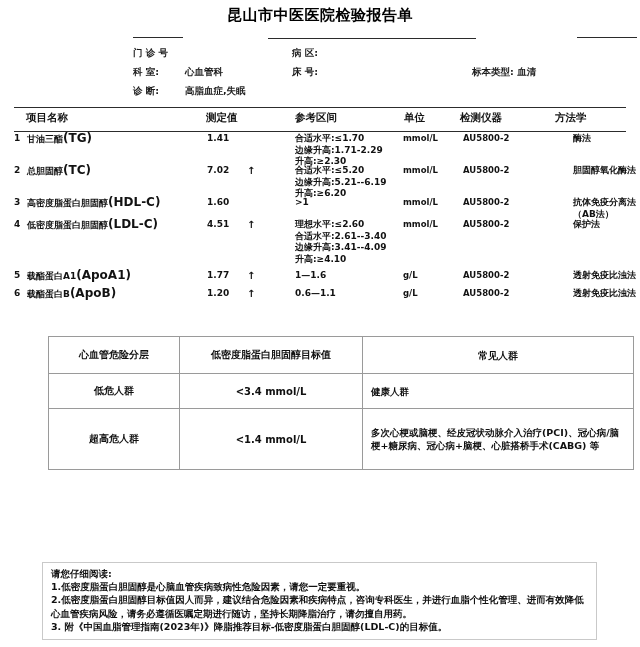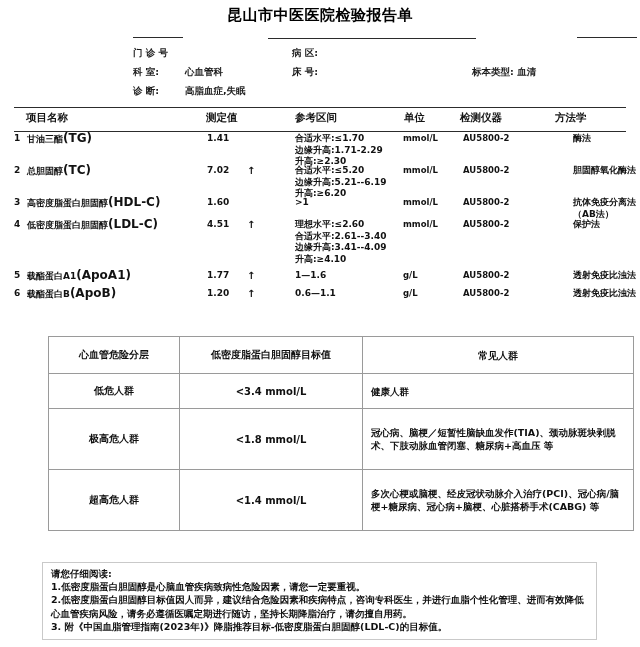--- a/index.html
+++ b/index.html
@@ -289,25 +289,20 @@
       <th class="col-target">低密度脂蛋白胆固醇目标值</th>
       <th class="col-group" style="text-align:center">常见人群</th>
     </tr>
   </thead>
   <tbody id="risk-body">
       <tr class="r-low">
         <td class="col-tier">低危人群</td>
         <td class="col-target">&lt;3.4 mmol/L</td>
         <td class="col-group">健康人群</td>
       </tr>
-      <tr class="r-veryhigh">
-        <td class="col-tier">极高危人群</td>
-        <td class="col-target">&lt;1.8 mmol/L</td>
-        <td class="col-group">冠心病、脑梗／短暂性脑缺血发作(TIA)、颈动脉斑块剥脱术、下肢动脉血管闭塞、糖尿病+高血压 等</td>
-      </tr>
       <tr class="r-extreme">
         <td class="col-tier">超高危人群</td>
         <td class="col-target">&lt;1.4 mmol/L</td>
         <td class="col-group">多次心梗或脑梗、经皮冠状动脉介入治疗(PCI)、冠心病/脑梗+糖尿病、冠心病+脑梗、心脏搭桥手术(CABG) 等</td>
       </tr>
     </tbody>
 </table>
 
 <div class="note-box" id="notes-root">
   <div class="note-line">请您仔细阅读:</div>

